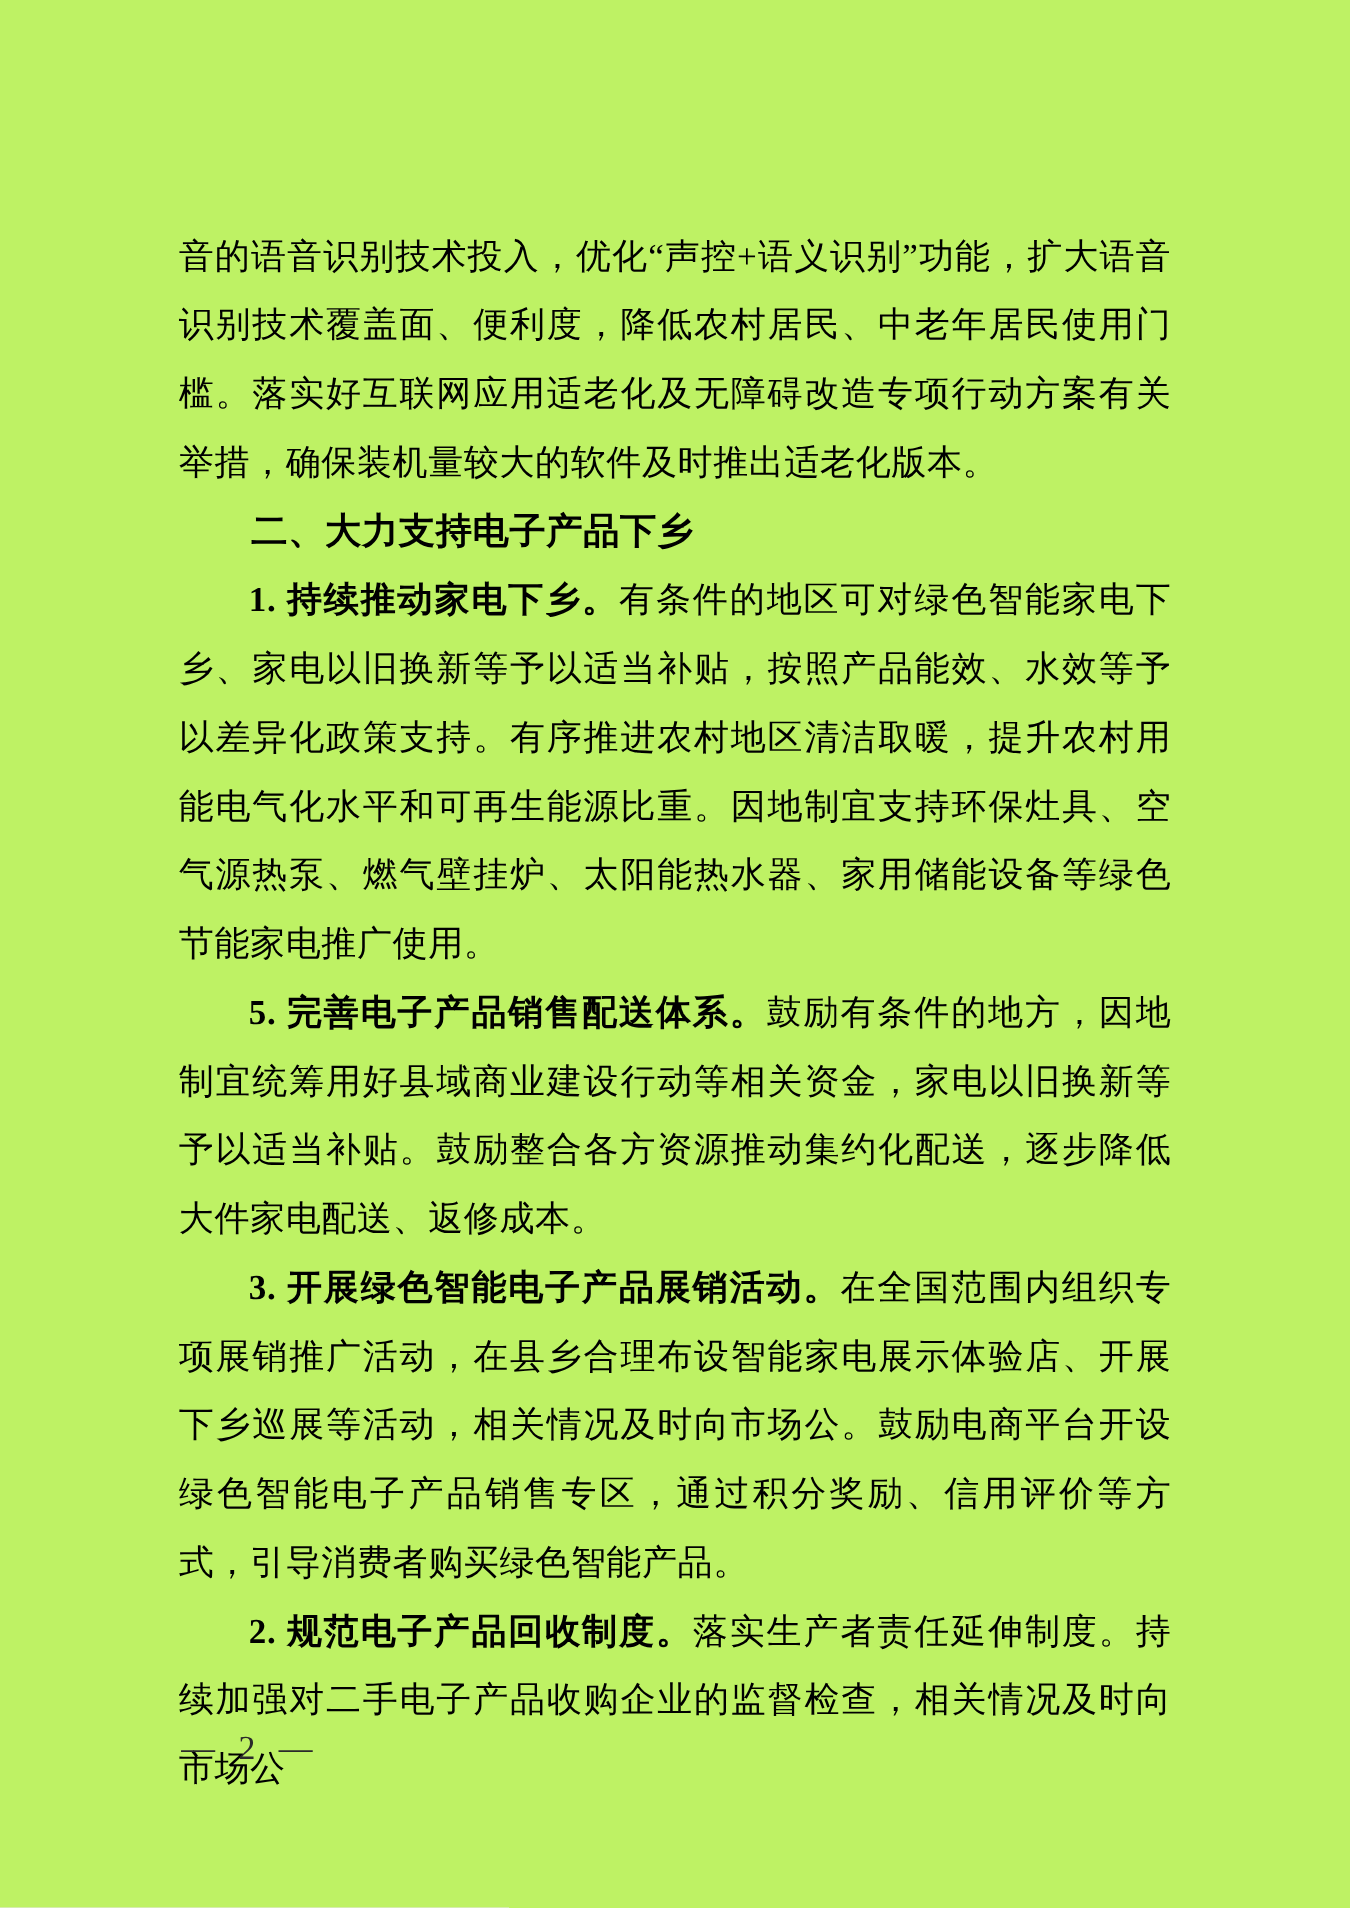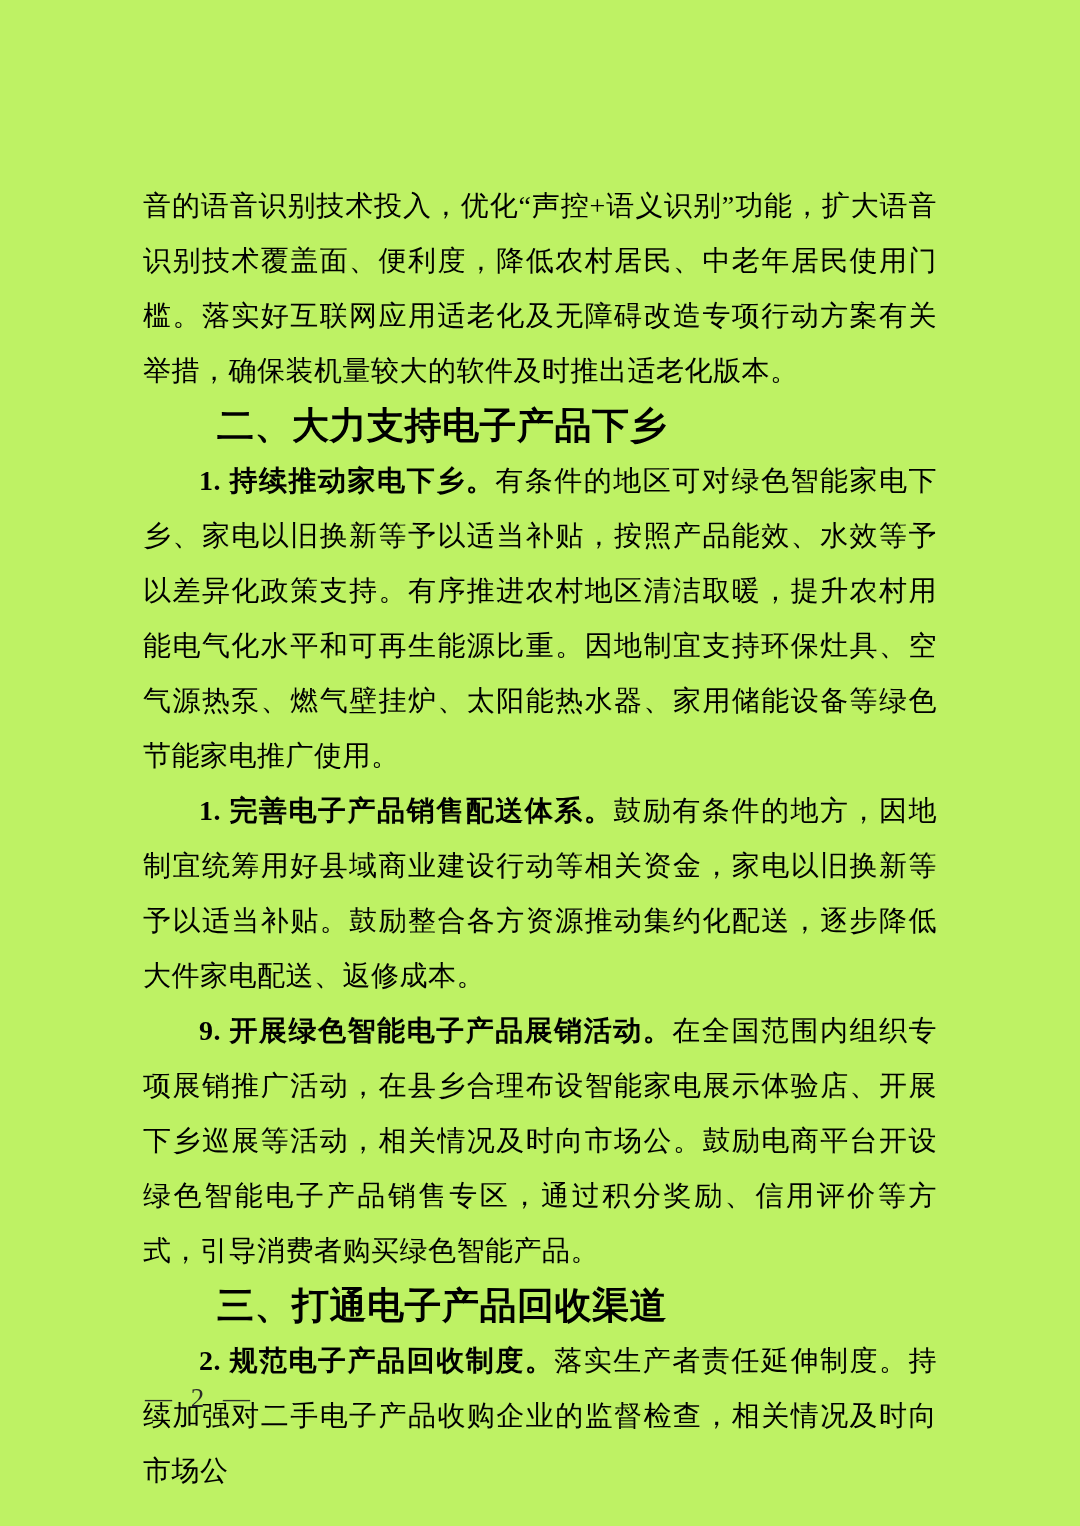--- a/index.html
+++ b/index.html
@@ -24,21 +24,21 @@
     text-align: justify;
     text-justify: inter-ideograph;
   }
   .content p { margin: 0; padding: 0; }
   .para-indent { text-indent: 2em; }
   .para-noindent { text-indent: 0; }
   .section-heading {
     margin: 0;
     padding: 0;
     text-indent: 2em;
-    font-size: 37px;
+    font-size: 29px;
     line-height: 55px;
     font-weight: bold;
     font-family: "Liberation Sans", "DejaVu Sans", sans-serif;
     text-align: left;
   }
   .item-lead {
     font-weight: bold;
   }
   .page-number {
     position: absolute;
@@ -56,24 +56,23 @@
 
 <div class="page">
   <div class="content">
 
     <p class="para-noindent">音的语音识别技术投入，优化“声控+语义识别”功能，扩大语音识别技术覆盖面、便利度，降低农村居民、中老年居民使用门槛。落实好互联网应用适老化及无障碍改造专项行动方案有关举措，确保装机量较大的软件及时推出适老化版本。</p>
 
     <p class="section-heading">二、大力支持电子产品下乡</p>
 
     <p class="para-indent"><span class="item-lead">1. 持续推动家电下乡。</span><span>有条件的地区可对绿色智能家电下乡、家电以旧换新等予以适当补贴，按照产品能效、水效等予以差异化政策支持。有序推进农村地区清洁取暖，提升农村用能电气化水平和可再生能源比重。因地制宜支持环保灶具、空气源热泵、燃气壁挂炉、太阳能热水器、家用储能设备等绿色节能家电推广使用。</span></p>
 
-    <p class="para-indent"><span class="item-lead">1. 完善电子产品销售配送体系。</span><span>鼓励有条件的地方，因地制宜统筹用好县域商业建设行动等相关资金，家电以旧换新等予以适当补贴。鼓励整合各方资源推动集约化配送，逐步降低大件家电配送、返修成本。</span></p>
+    <p class="para-indent"><span class="item-lead">5. 完善电子产品销售配送体系。</span><span>鼓励有条件的地方，因地制宜统筹用好县域商业建设行动等相关资金，家电以旧换新等予以适当补贴。鼓励整合各方资源推动集约化配送，逐步降低大件家电配送、返修成本。</span></p>
 
-    <p class="para-indent"><span class="item-lead">9. 开展绿色智能电子产品展销活动。</span><span>在全国范围内组织专项展销推广活动，在县乡合理布设智能家电展示体验店、开展下乡巡展等活动，相关情况及时向市场公。鼓励电商平台开设绿色智能电子产品销售专区，通过积分奖励、信用评价等方式，引导消费者购买绿色智能产品。</span></p>
+    <p class="para-indent"><span class="item-lead">3. 开展绿色智能电子产品展销活动。</span><span>在全国范围内组织专项展销推广活动，在县乡合理布设智能家电展示体验店、开展下乡巡展等活动，相关情况及时向市场公。鼓励电商平台开设绿色智能电子产品销售专区，通过积分奖励、信用评价等方式，引导消费者购买绿色智能产品。</span></p>
 
-    <p class="section-heading">三、打通电子产品回收渠道</p>
 
     <p class="para-indent"><span class="item-lead">2. 规范电子产品回收制度。</span><span>落实生产者责任延伸制度。持续加强对二手电子产品收购企业的监督检查，相关情况及时向市场公</span></p>
 
   </div>
 
   <div class="page-number">— 2 —</div>
 </div>
 
 </body></html>

